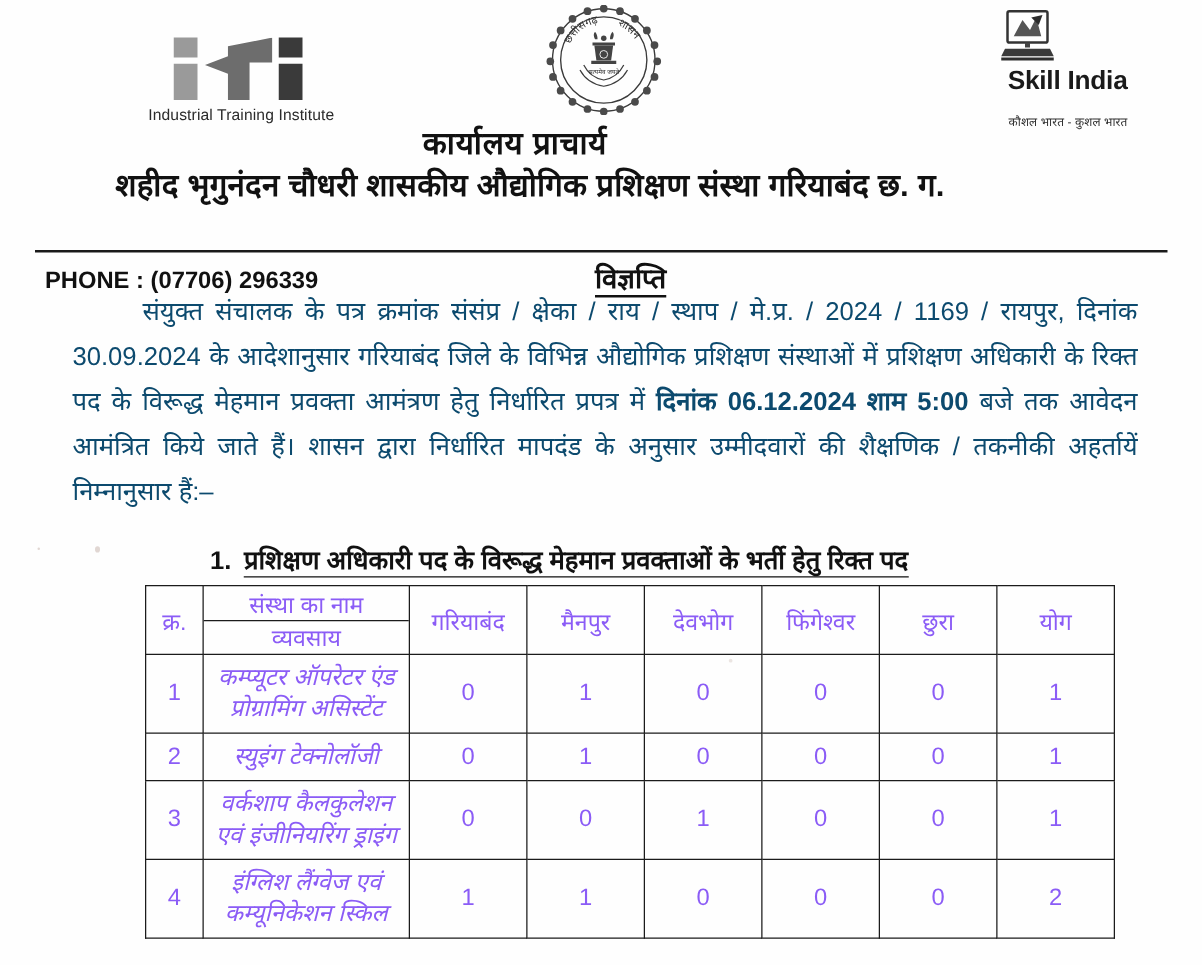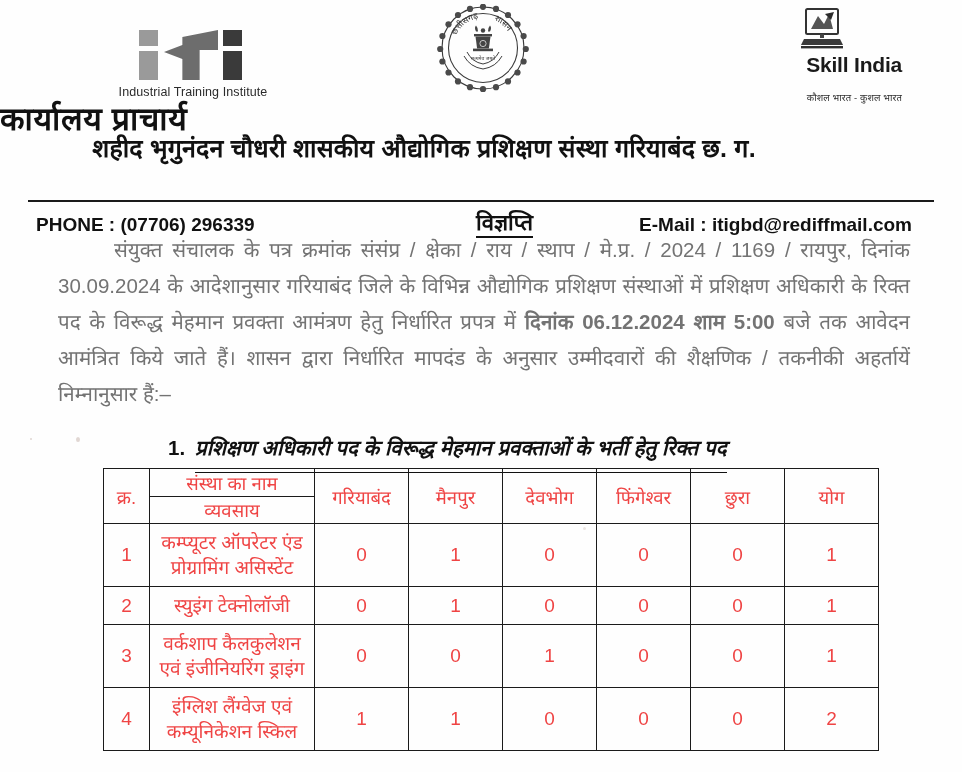--- a/index.html
+++ b/index.html
@@ -94,22 +94,22 @@
     margin-top: 15px;
     letter-spacing: 0.1px;
   }
 
   
   .office-title {
     position: absolute;
     top: 96px;
     left: 0;
     width: 824px;
-    text-align: left;
-    font-size: 32px;
+    text-align: center;
+    font-size: 25px;
     font-weight: bold;
     letter-spacing: 0.6px;
     color: #111;
   }
   .institute-title {
     position: absolute;
     top: 130px;
     left: 0;
     width: 848px;
     text-align: center;
@@ -159,48 +159,48 @@
     margin-left: 47px;
   }
 
   .body-text {
     position: absolute;
     top: 232px;
     left: 58px;
     width: 852px;
     font-size: 20.5px;
     line-height: 36px;
-    color: #737373;
+    color: #0c4a6e;
     text-align: justify;
     text-justify: inter-word;
   }
   .body-text .indent { display: inline-block; width: 56px; }
   .body-text b { font-weight: bold; }
 
   
   .section-head {
     position: absolute;
     top: 433px;
     left: 168px;
     font-size: 20.5px;
     font-weight: bold;
     color: #111;
   }
   .section-head .num { margin-right: 10px; font-weight: bold; }
-  .section-head .txt { border-bottom: 1.5px solid #111; padding-bottom: 13px; font-style: italic; }
+  .section-head .txt { border-bottom: 1.5px solid #111; padding-bottom: 1px; }
 
   
   .vac-table {
     position: absolute;
     top: 468px;
-    left: 103px;
+    left: 116px;
     width: 773px;
     border-collapse: collapse;
     table-layout: fixed;
-    color: #ef4444;
+    color: #8b5cf6;
   }
   .vac-table th,
   .vac-table td {
     border: 1.4px solid #1b1b1b;
     text-align: center;
     vertical-align: middle;
     font-weight: normal;
   }
   .vac-table th {
     font-size: 18.5px;
@@ -208,21 +208,21 @@
     padding: 0 2px;
   }
   .vac-table td {
     font-size: 19px;
     padding: 6px 3px;
   }
   .col-sn     { width: 46px; }
   .col-trade  { width: 165px; }
   .col-num    { width: 94px; }
   .cell-sn    { font-size: 17px; }
-  .cell-trade { font-size: 18px; line-height: 25px; padding: 7px 6px; }
+  .cell-trade { font-size: 18px; line-height: 25px; padding: 7px 6px; font-style: italic; }
   .cell-total { font-weight: bold; }
 
   .th-trade-stack {
     display: flex;
     flex-direction: column;
     height: 54px;
   }
   .th-trade-stack .top {
     flex: 1;
     display: flex;
@@ -336,21 +336,20 @@
       <div class="skill-sub">कौशल भारत - कुशल भारत</div>
     </div>
   </div>
 
   <div class="office-title">कार्यालय प्राचार्य</div>
 
   <div class="institute-title">शहीद भृगुनंदन चौधरी शासकीय औद्योगिक प्रशिक्षण संस्था गरियाबंद छ. ग.</div>
 
   <div class="contact-row">
     <span class="phone">PHONE : (07706) 296339</span>
-    <span class="email">E-Mail : itigbd@rediffmail.com</span>
   </div>
 
   <div class="rule"></div>
 
   <div class="vigyapti">
     <span>विज्ञप्ति</span>
   </div>
 
   <div class="body-text">
     <span class="indent"></span><span>संयुक्त संचालक के पत्र क्रमांक संसंप्र / क्षेका / राय / स्थाप / मे.प्र. / 2024 / 1169 / रायपुर, दिनांक 30.09.2024 के आदेशानुसार गरियाबंद जिले के विभिन्न औद्योगिक प्रशिक्षण संस्थाओं में प्रशिक्षण अधिकारी के रिक्त पद के विरूद्ध मेहमान प्रवक्ता आमंत्रण हेतु निर्धारित प्रपत्र में </span><b>दिनांक 06.12.2024 शाम 5:00</b><span> बजे तक आवेदन आमंत्रित किये जाते हैं। शासन द्वारा निर्धारित मापदंड के अनुसार उम्मीदवारों की शैक्षणिक / तकनीकी अहर्तायें निम्नानुसार हैं:–</span>

